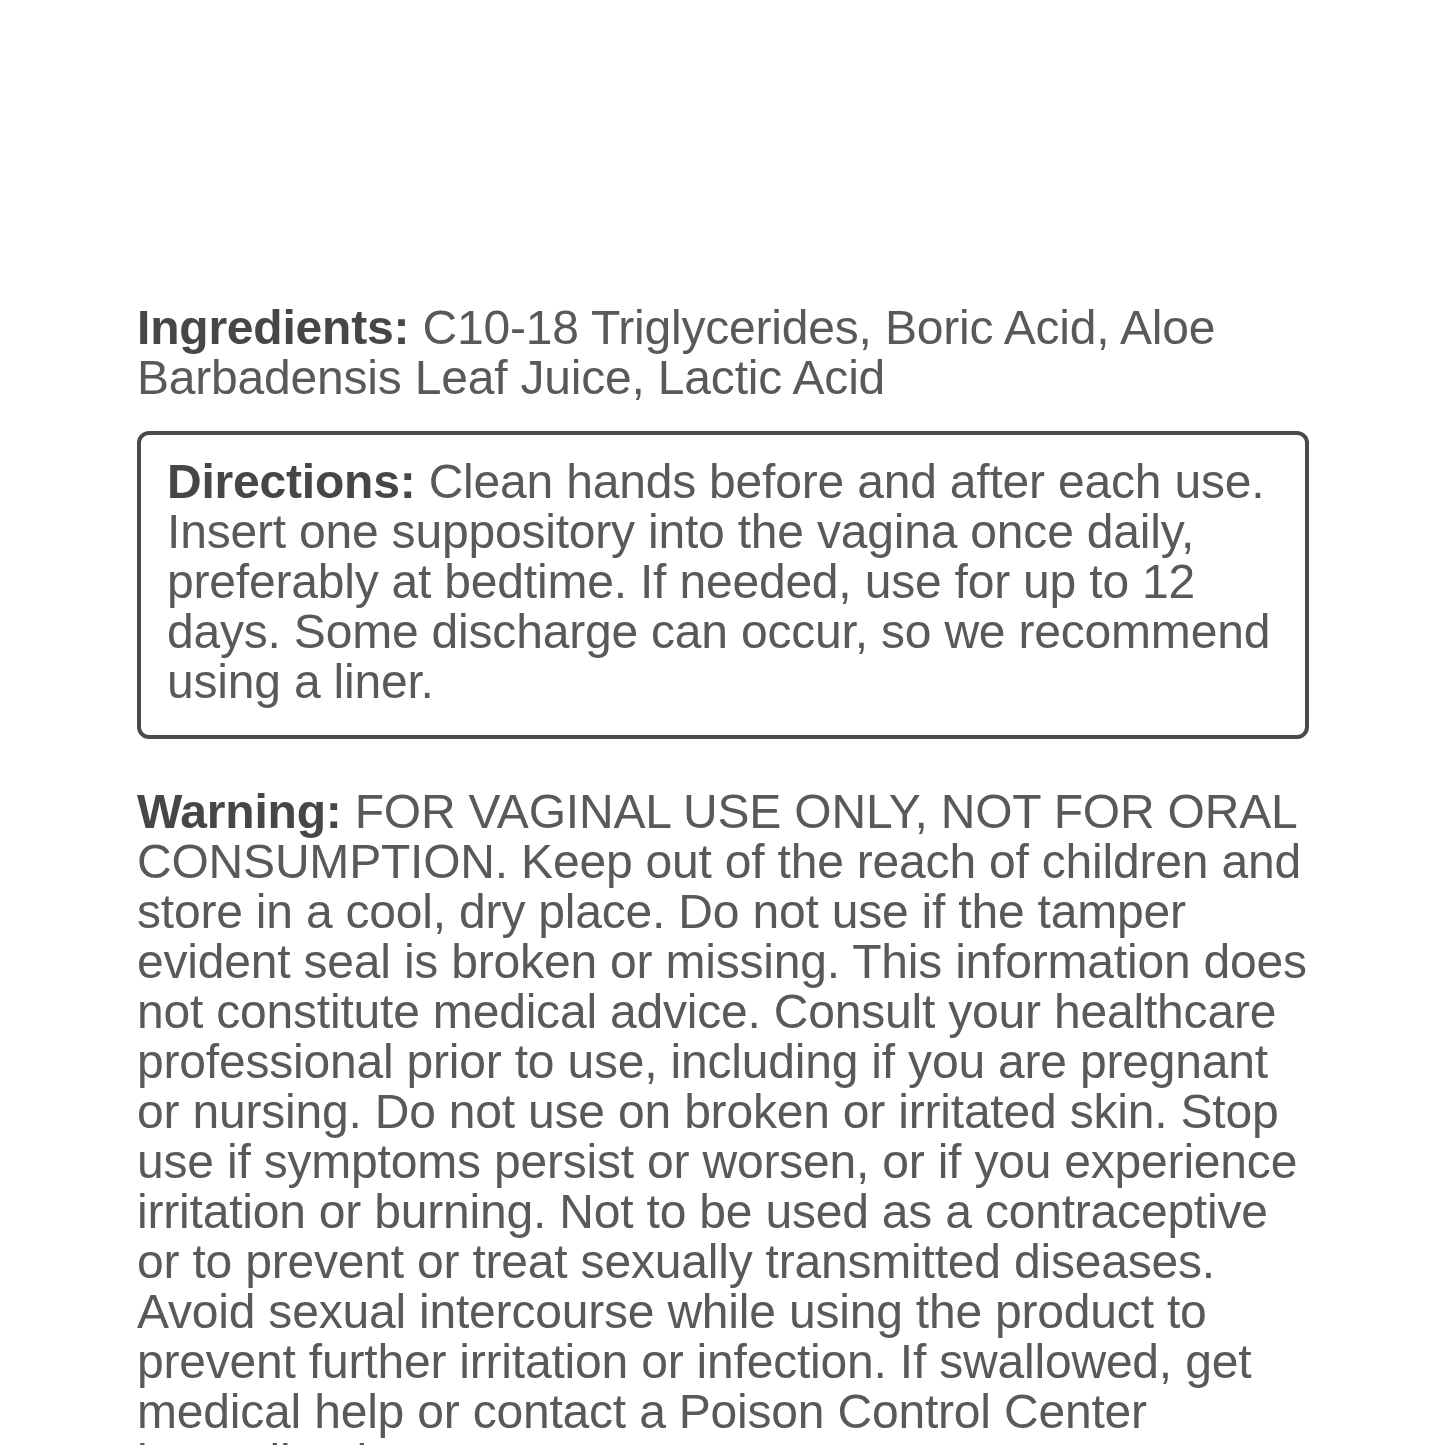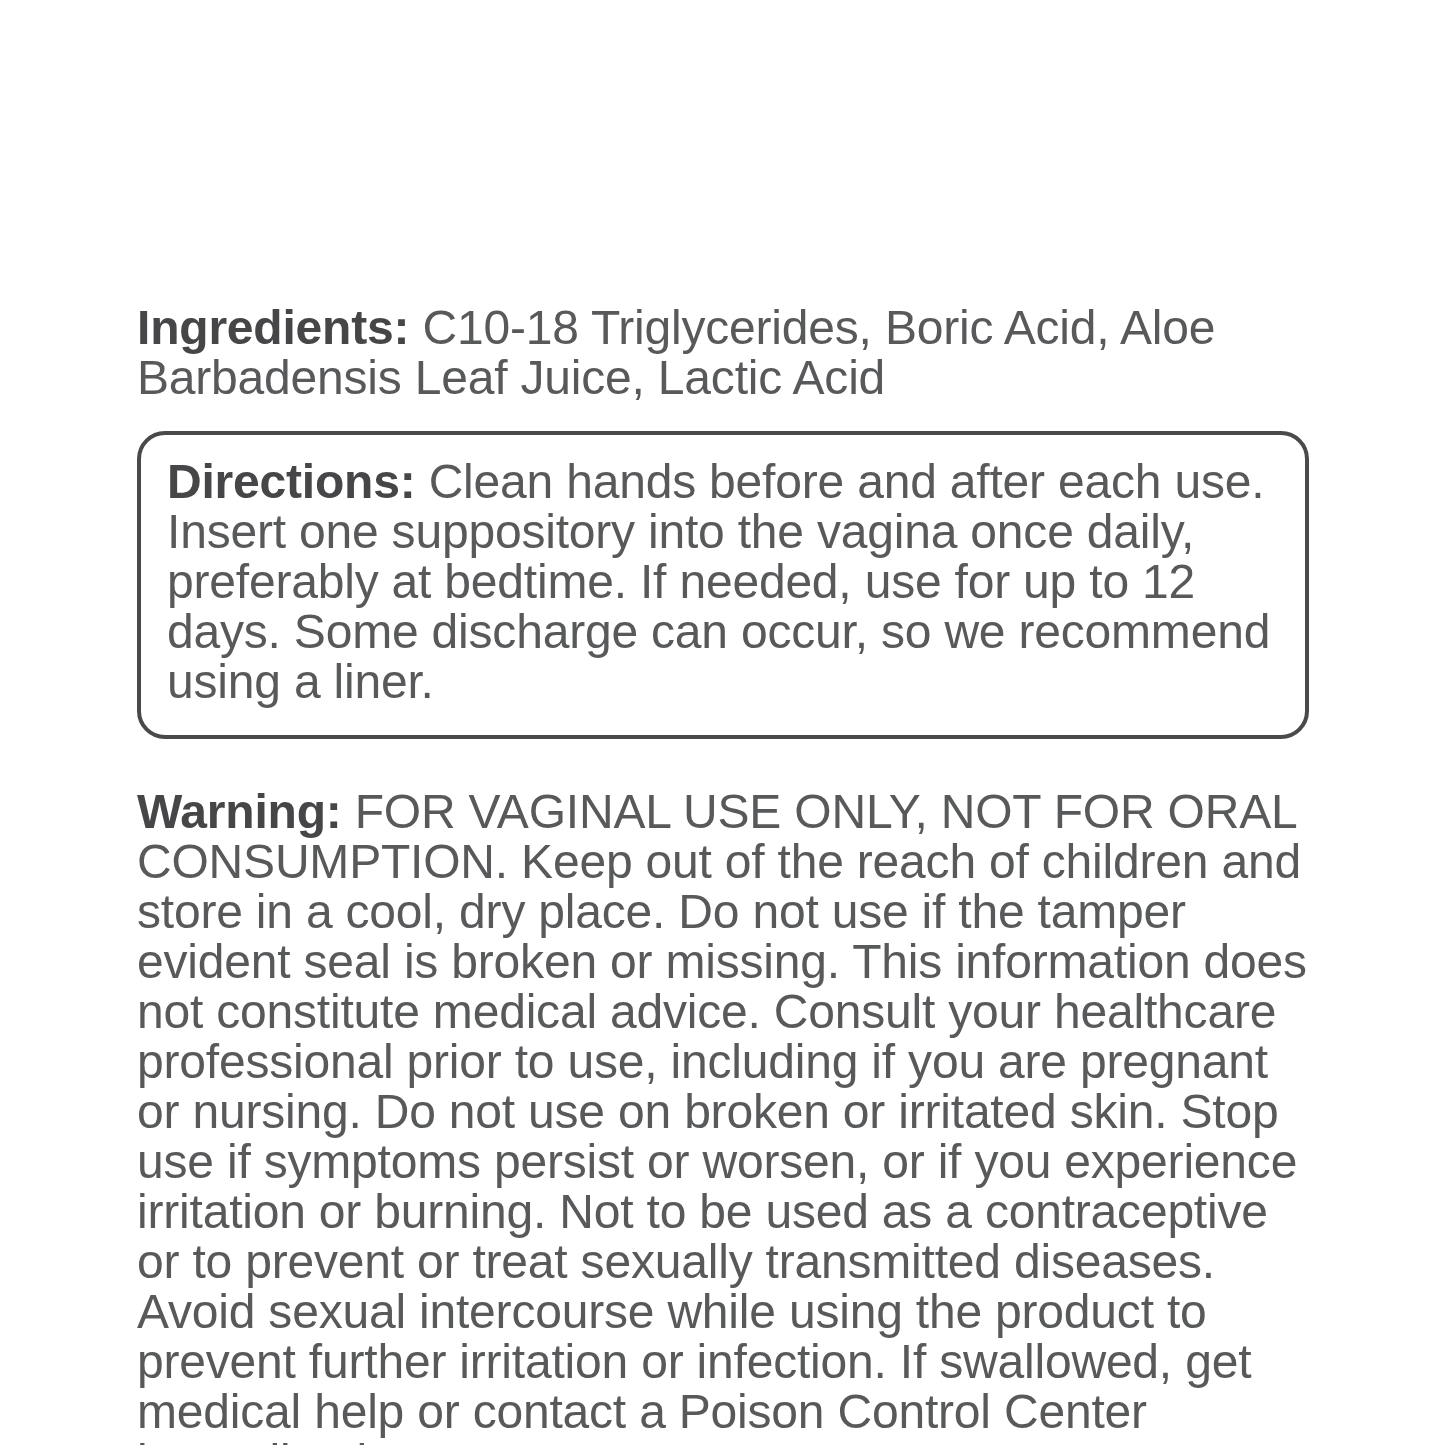--- a/index.html
+++ b/index.html
@@ -29,21 +29,21 @@
   }
   .label-bold {
     font-weight: bold;
     color: #464648;
   }
   .ingredients-block {
     margin-bottom: 28px;
   }
   .directions-box {
     border: 4px solid #4a4a4c;
-    border-radius: 28px;
+    border-radius: 12px;
     padding: 22px 26px 28px 26px;
     margin-bottom: 34px;
     width: 1112px;
   }
   .warning-block {
     width: 1180px;
   }
 </style>
 </head>
 <body>

